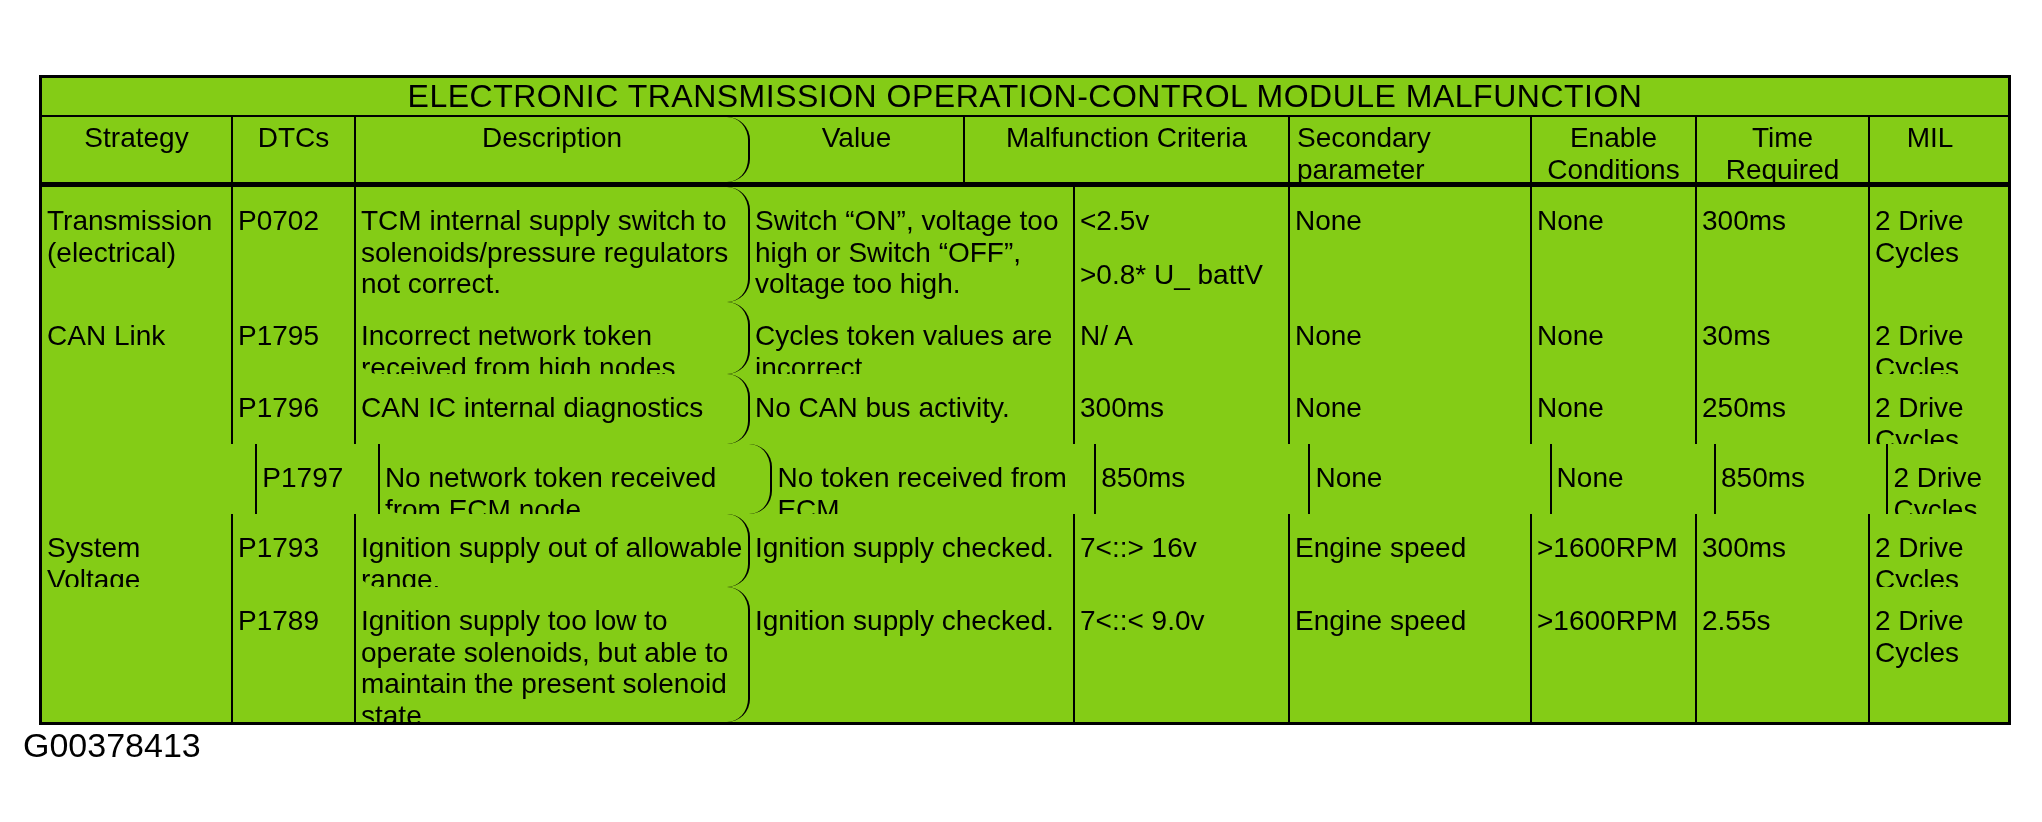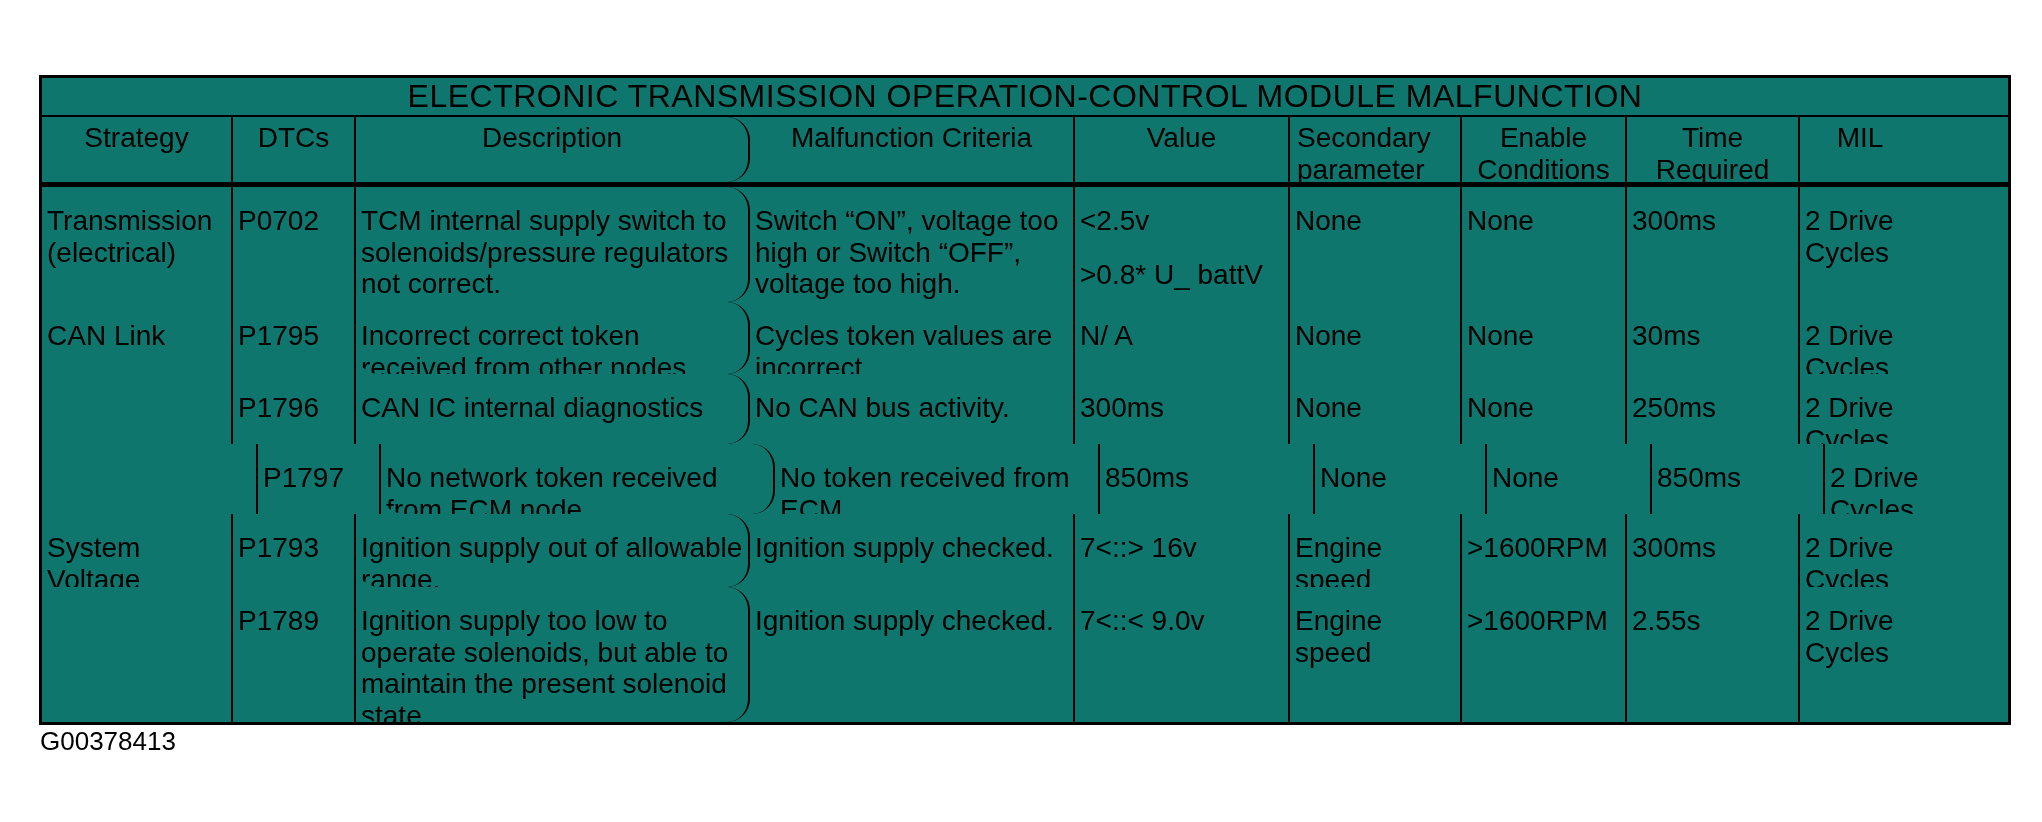--- a/index.html
+++ b/index.html
@@ -9,21 +9,21 @@
     color: #000000;
     font-family: "Liberation Sans", sans-serif;
     position: relative;
     overflow: hidden;
   }
   .dtc-table {
     position: absolute;
     left: 39px; top: 75px;
     width: 1966px;
     border: 3px solid #000;
-    background: #0f766e;
+    background: #84cc16;
   }
   .title-row {
     height: 37px;
     border-bottom: 2px solid #000;
     display: flex;
     align-items: center;
     justify-content: center;
     font-size: 32px;
     letter-spacing: 0.5px;
     white-space: nowrap;
@@ -58,51 +58,51 @@
     padding: 18px 4px 0 5px;
     overflow: hidden;
   }
   .cell:last-child { border-right: none; }
   
   .c0 { width: 191px; }
   .c1 { width: 123px; }
   .c2 { width: 394px; border-radius: 23px; }
   .c3 { width: 325px; }
   .c4 { width: 215px; }
-  .c5 { width: 172px; }
+  .c5 { width: 242px; }
   .c6 { width: 165px; }
   .c7 { width: 173px; }
   .c8 { width: 120px; }
   
   .r0 { height: 115px; }
   .r1 { height: 72px; }
   .r2 { height: 70px; }
   .r3 { height: 70px; margin-left: 25px; }
   .r4 { height: 73px; }
   .r5 { height: 135px; }
   .value-gap { margin-top: 22px; }
   .figure-id {
     position: absolute;
-    left: 40px; top: 726px;
-    font-size: 26px;
+    left: 23px; top: 726px;
+    font-size: 34px;
   }
 </style>
 </head>
 <body>
 
 <div class="dtc-table">
 
   <div class="title-row">ELECTRONIC TRANSMISSION OPERATION-CONTROL MODULE MALFUNCTION</div>
 
   <div class="header-row">
     <div class="hcell c0">Strategy</div>
     <div class="hcell c1">DTCs</div>
     <div class="hcell c2">Description</div>
+    <div class="hcell c4">Value</div>
     <div class="hcell c3">Malfunction Criteria</div>
-    <div class="hcell c4">Value</div>
     <div class="hcell c5 left">Secondary parameter</div>
     <div class="hcell c6">Enable Conditions</div>
     <div class="hcell c7">Time Required</div>
     <div class="hcell c8">MIL</div>
   </div>
 
   <div class="brow r0">
     <div class="cell c0">Transmission (electrical)</div>
     <div class="cell c1">P0702</div>
     <div class="cell c2">TCM internal supply switch to solenoids/pressure regulators not correct.</div>
@@ -113,21 +113,21 @@
     </div>
     <div class="cell c5">None</div>
     <div class="cell c6">None</div>
     <div class="cell c7">300ms</div>
     <div class="cell c8">2 Drive Cycles</div>
   </div>
 
   <div class="brow r1">
     <div class="cell c0">CAN Link</div>
     <div class="cell c1">P1795</div>
-    <div class="cell c2">Incorrect correct token received from other nodes.</div>
+    <div class="cell c2">Incorrect network token received from high nodes.</div>
     <div class="cell c3">Cycles token values are incorrect.</div>
     <div class="cell c4">N/ A</div>
     <div class="cell c5">None</div>
     <div class="cell c6">None</div>
     <div class="cell c7">30ms</div>
     <div class="cell c8">2 Drive Cycles</div>
   </div>
 
   <div class="brow r2">
     <div class="cell c0"></div>

